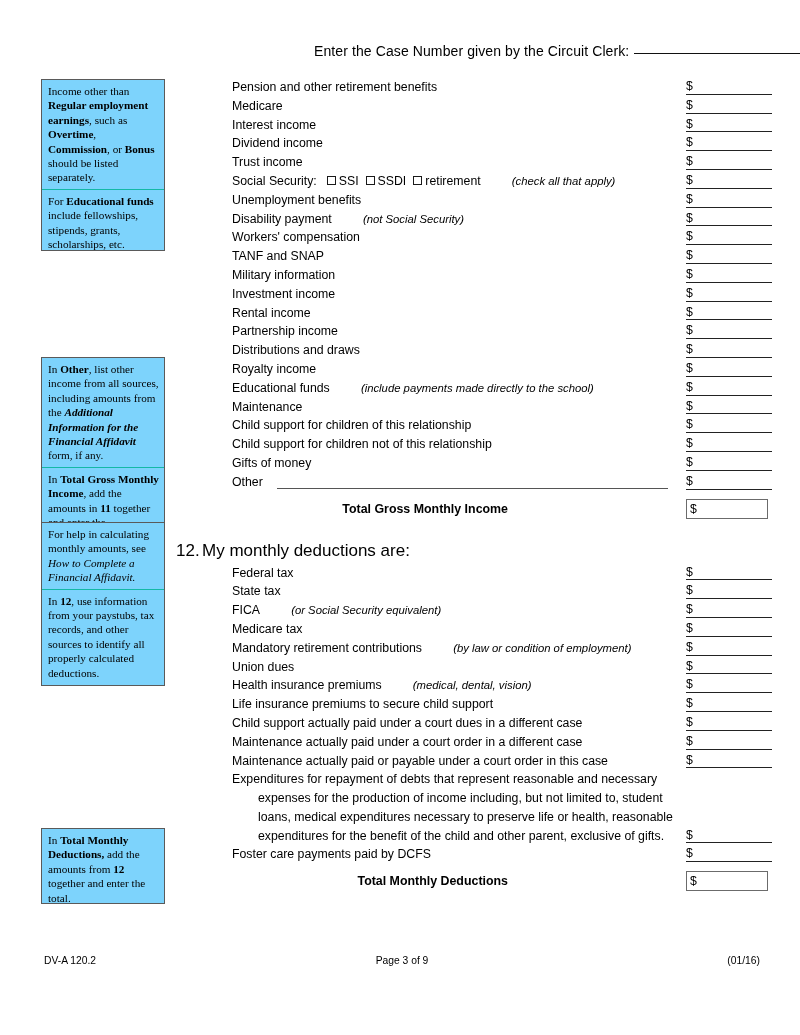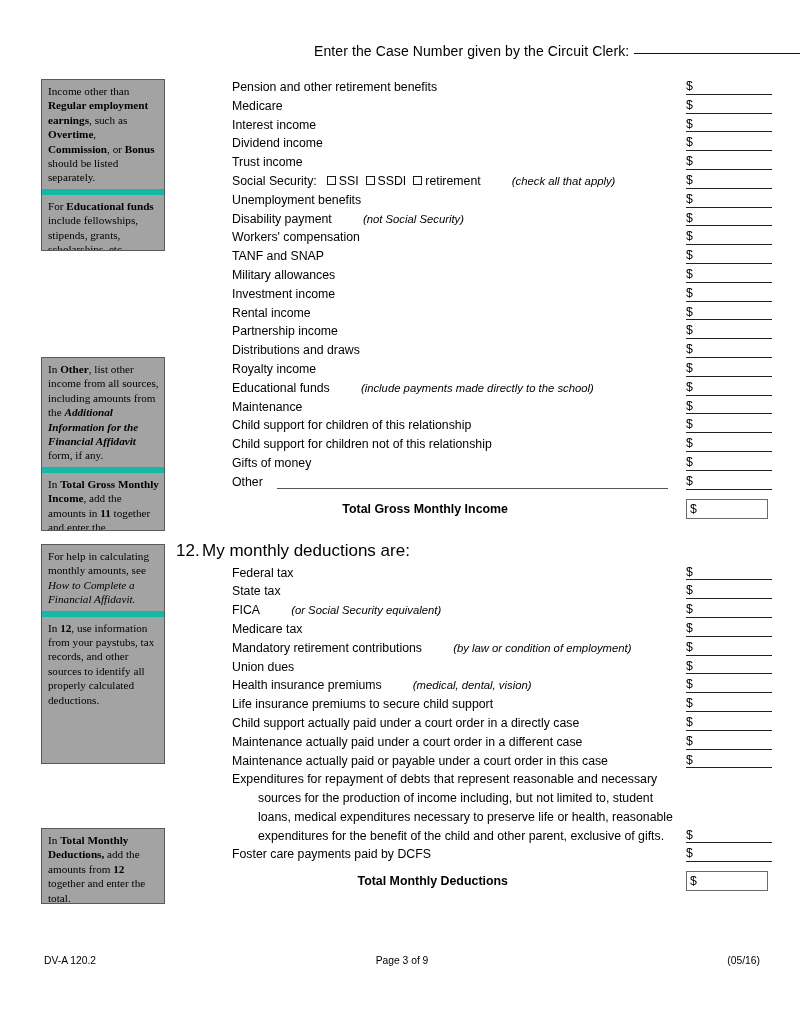--- a/index.html
+++ b/index.html
@@ -36,40 +36,40 @@
     vertical-align: 2px;
   }
 
   
   .note-group {
     position: absolute;
     left: 41px;
     width: 124px;
     border: 1px solid #5a5a5a;
     box-sizing: border-box;
-    background: #a3a3a3;
+    background: #7dd3fc;
     overflow: hidden;
   }
   .note-box {
     font-family: "Liberation Serif", serif;
     font-size: 11.2px;
     line-height: 14.4px;
     padding: 4px 5px 4px 6px;
     box-sizing: border-box;
   }
   .note-box + .note-box {
-    border-top: 6px solid #14b8a6;
+    border-top: 1px solid #14b8a6;
   }
   .note-box b { font-weight: bold; }
   .note-box i { font-style: italic; }
   .note-box .bi { font-weight: bold; font-style: italic; }
 
   #note-group-1 { top: 79px;  height: 172px; }
   #note-group-2 { top: 357px; height: 174px; }
-  #note-group-3 { top: 544px; height: 220px; }
+  #note-group-3 { top: 522px; height: 164px; }
   #note-group-4 { top: 828px; height: 76px; }
 
   
   .main {
     position: absolute;
     left: 176px;
     top: 78px;
     width: 600px;
   }
 
@@ -279,21 +279,21 @@
           </span>
         </div>
         <div class="row">
           <span class="label"><span>TANF and SNAP</span></span>
           <span class="amount">
             <span class="dollar">$</span>
             <span class="uline"></span>
           </span>
         </div>
         <div class="row">
-          <span class="label"><span>Military allowances</span></span>
+          <span class="label"><span>Military information</span></span>
           <span class="amount">
             <span class="dollar">$</span>
             <span class="uline"></span>
           </span>
         </div>
         <div class="row">
           <span class="label"><span>Investment income</span></span>
           <span class="amount">
             <span class="dollar">$</span>
             <span class="uline"></span>
@@ -436,21 +436,21 @@
           </span>
         </div>
         <div class="row">
           <span class="label"><span>Life insurance premiums to secure child support</span></span>
           <span class="amount">
             <span class="dollar">$</span>
             <span class="uline"></span>
           </span>
         </div>
         <div class="row">
-          <span class="label"><span>Child support actually paid under a court order in a directly case</span></span>
+          <span class="label"><span>Child support actually paid under a court dues in a different case</span></span>
           <span class="amount">
             <span class="dollar">$</span>
             <span class="uline"></span>
           </span>
         </div>
         <div class="row">
           <span class="label"><span>Maintenance actually paid under a court order in a different case</span></span>
           <span class="amount">
             <span class="dollar">$</span>
             <span class="uline"></span>
@@ -462,21 +462,21 @@
             <span class="dollar">$</span>
             <span class="uline"></span>
           </span>
         </div>
       </div>
     <div id="expenditures-block">
         <div class="row">
           <span class="label" style="left: 56px;">Expenditures for repayment of debts that represent reasonable and necessary</span>
         </div>
         <div class="row">
-          <span class="label" style="left: 82px;">sources for the production of income including, but not limited to, student</span>
+          <span class="label" style="left: 82px;">expenses for the production of income including, but not limited to, student</span>
         </div>
         <div class="row">
           <span class="label" style="left: 82px;">loans, medical expenditures necessary to preserve life or health, reasonable</span>
         </div>
         <div class="row">
           <span class="label" style="left: 82px;">expenditures for the benefit of the child and other parent, exclusive of gifts.</span>
           <span class="amount">
             <span class="dollar">$</span>
             <span class="uline"></span>
           </span>
@@ -497,16 +497,16 @@
       <span class="total-label">Total Monthly Deductions</span>
       <span class="total-box">
           <span class="dollar">$</span>
         </span>
     </div>
   </div>
 
   <div class="footer">
     <span class="f-left">DV-A 120.2</span>
     <span class="f-center">Page 3 of 9</span>
-    <span class="f-right">(05/16)</span>
+    <span class="f-right">(01/16)</span>
   </div>
 
 </div>
 
 </body></html>

